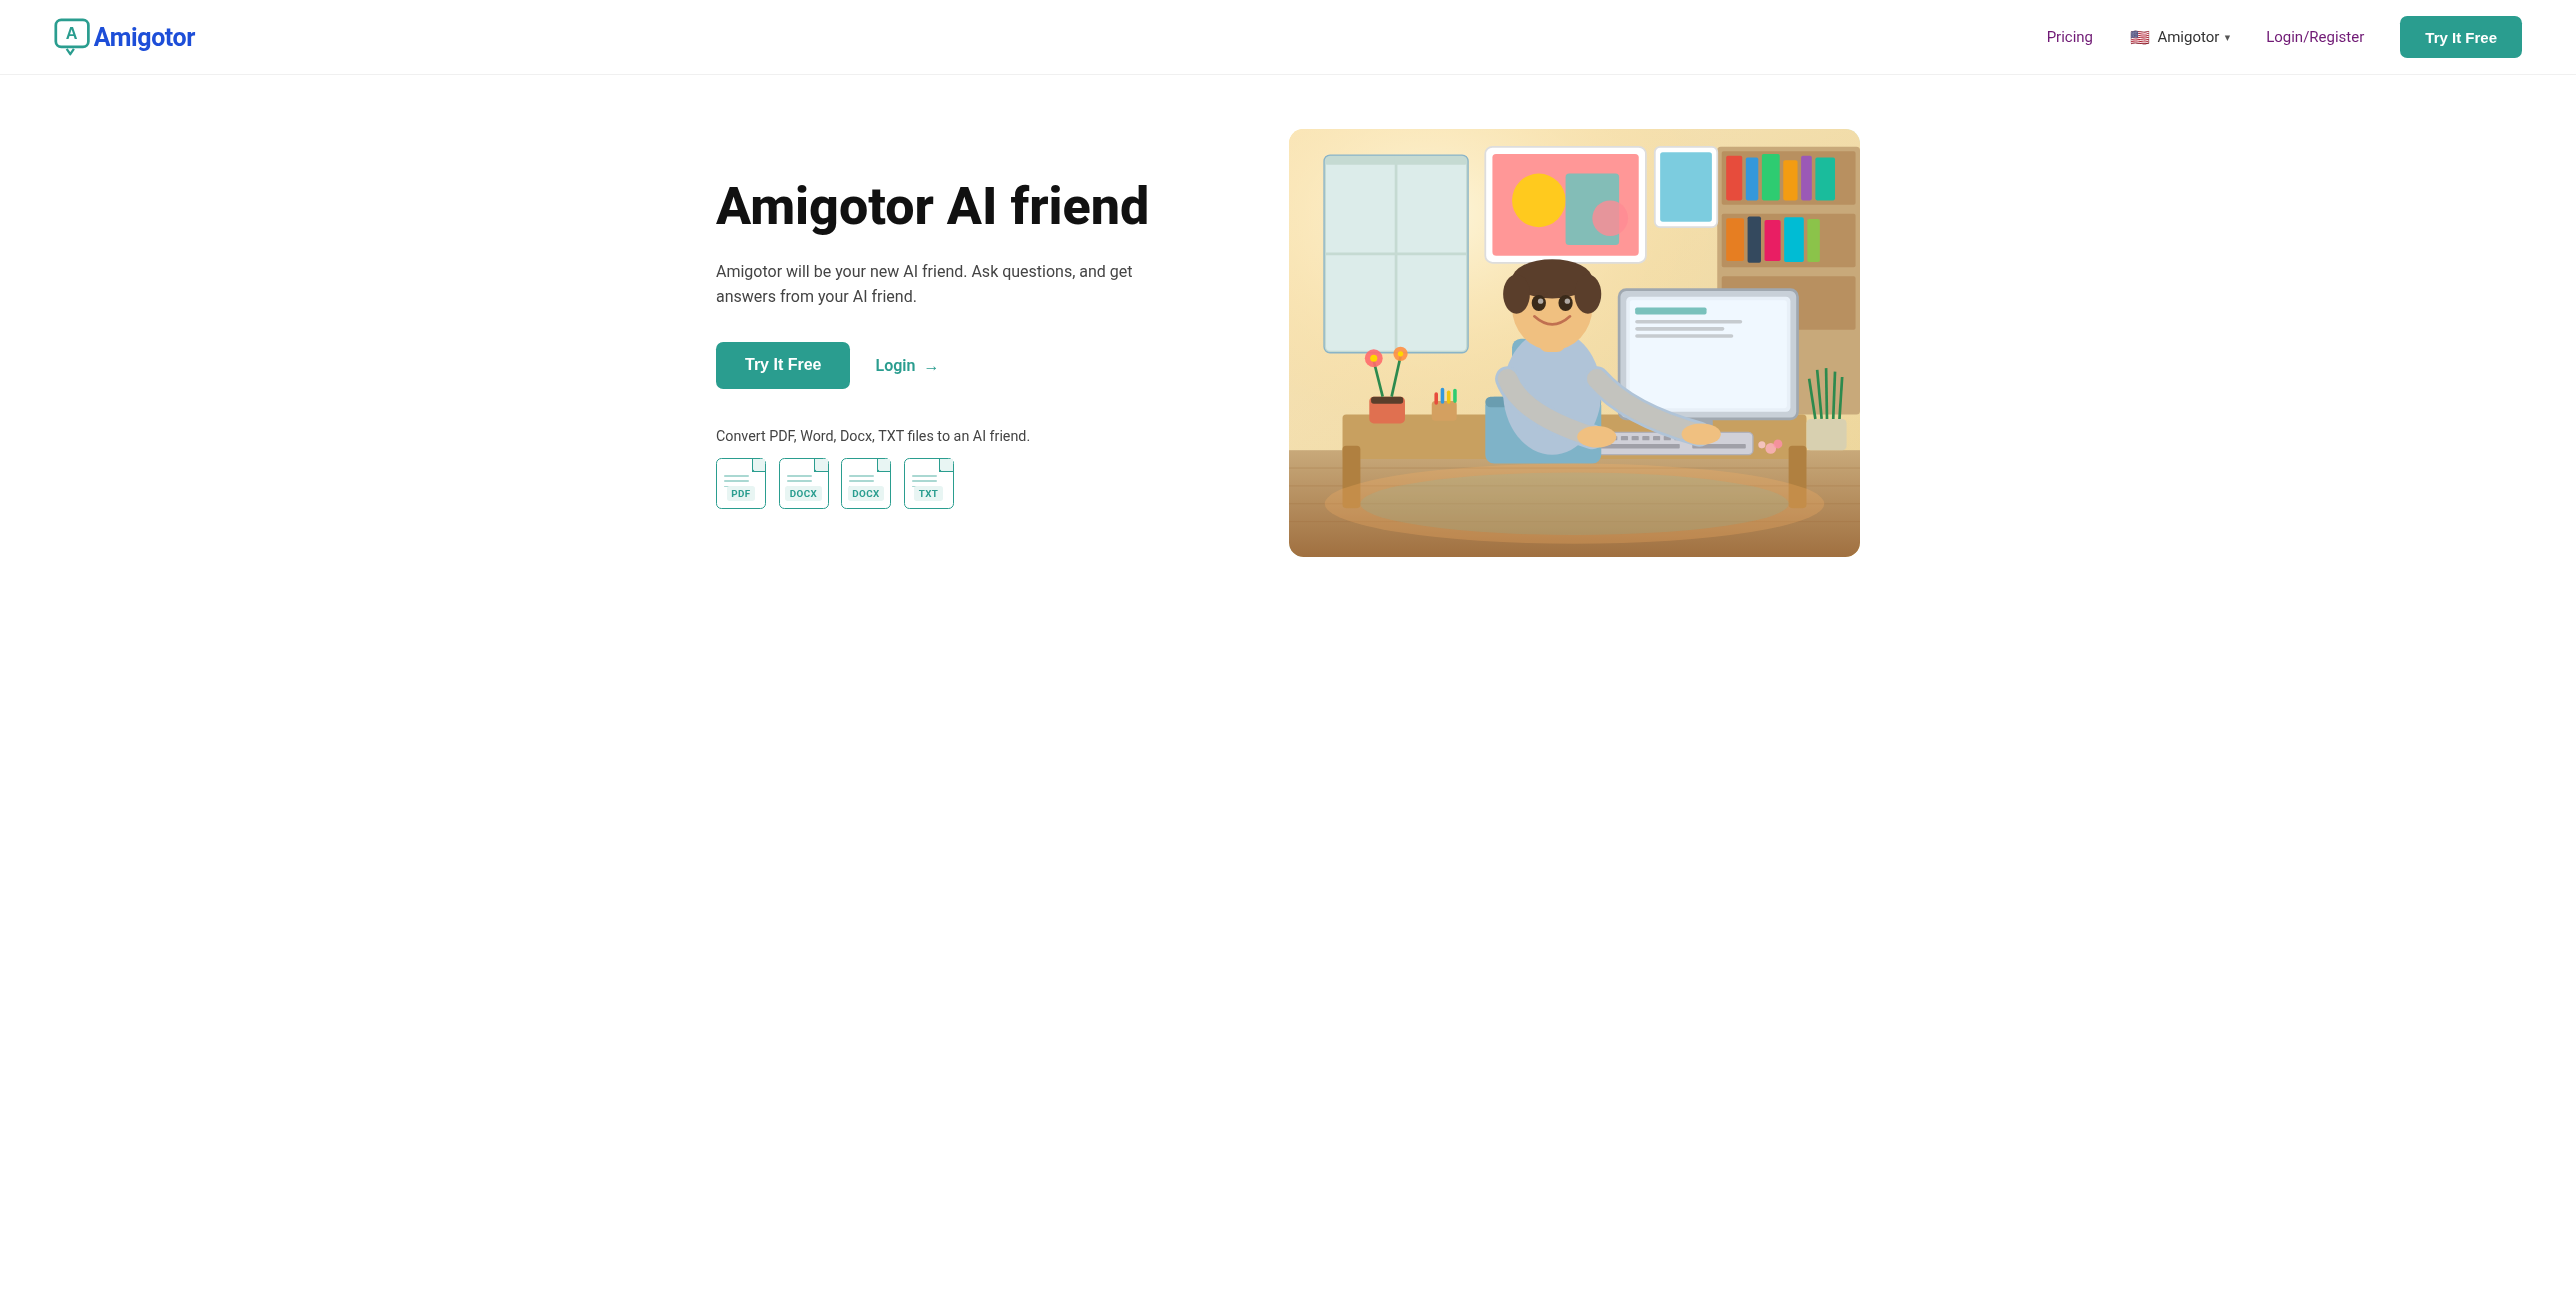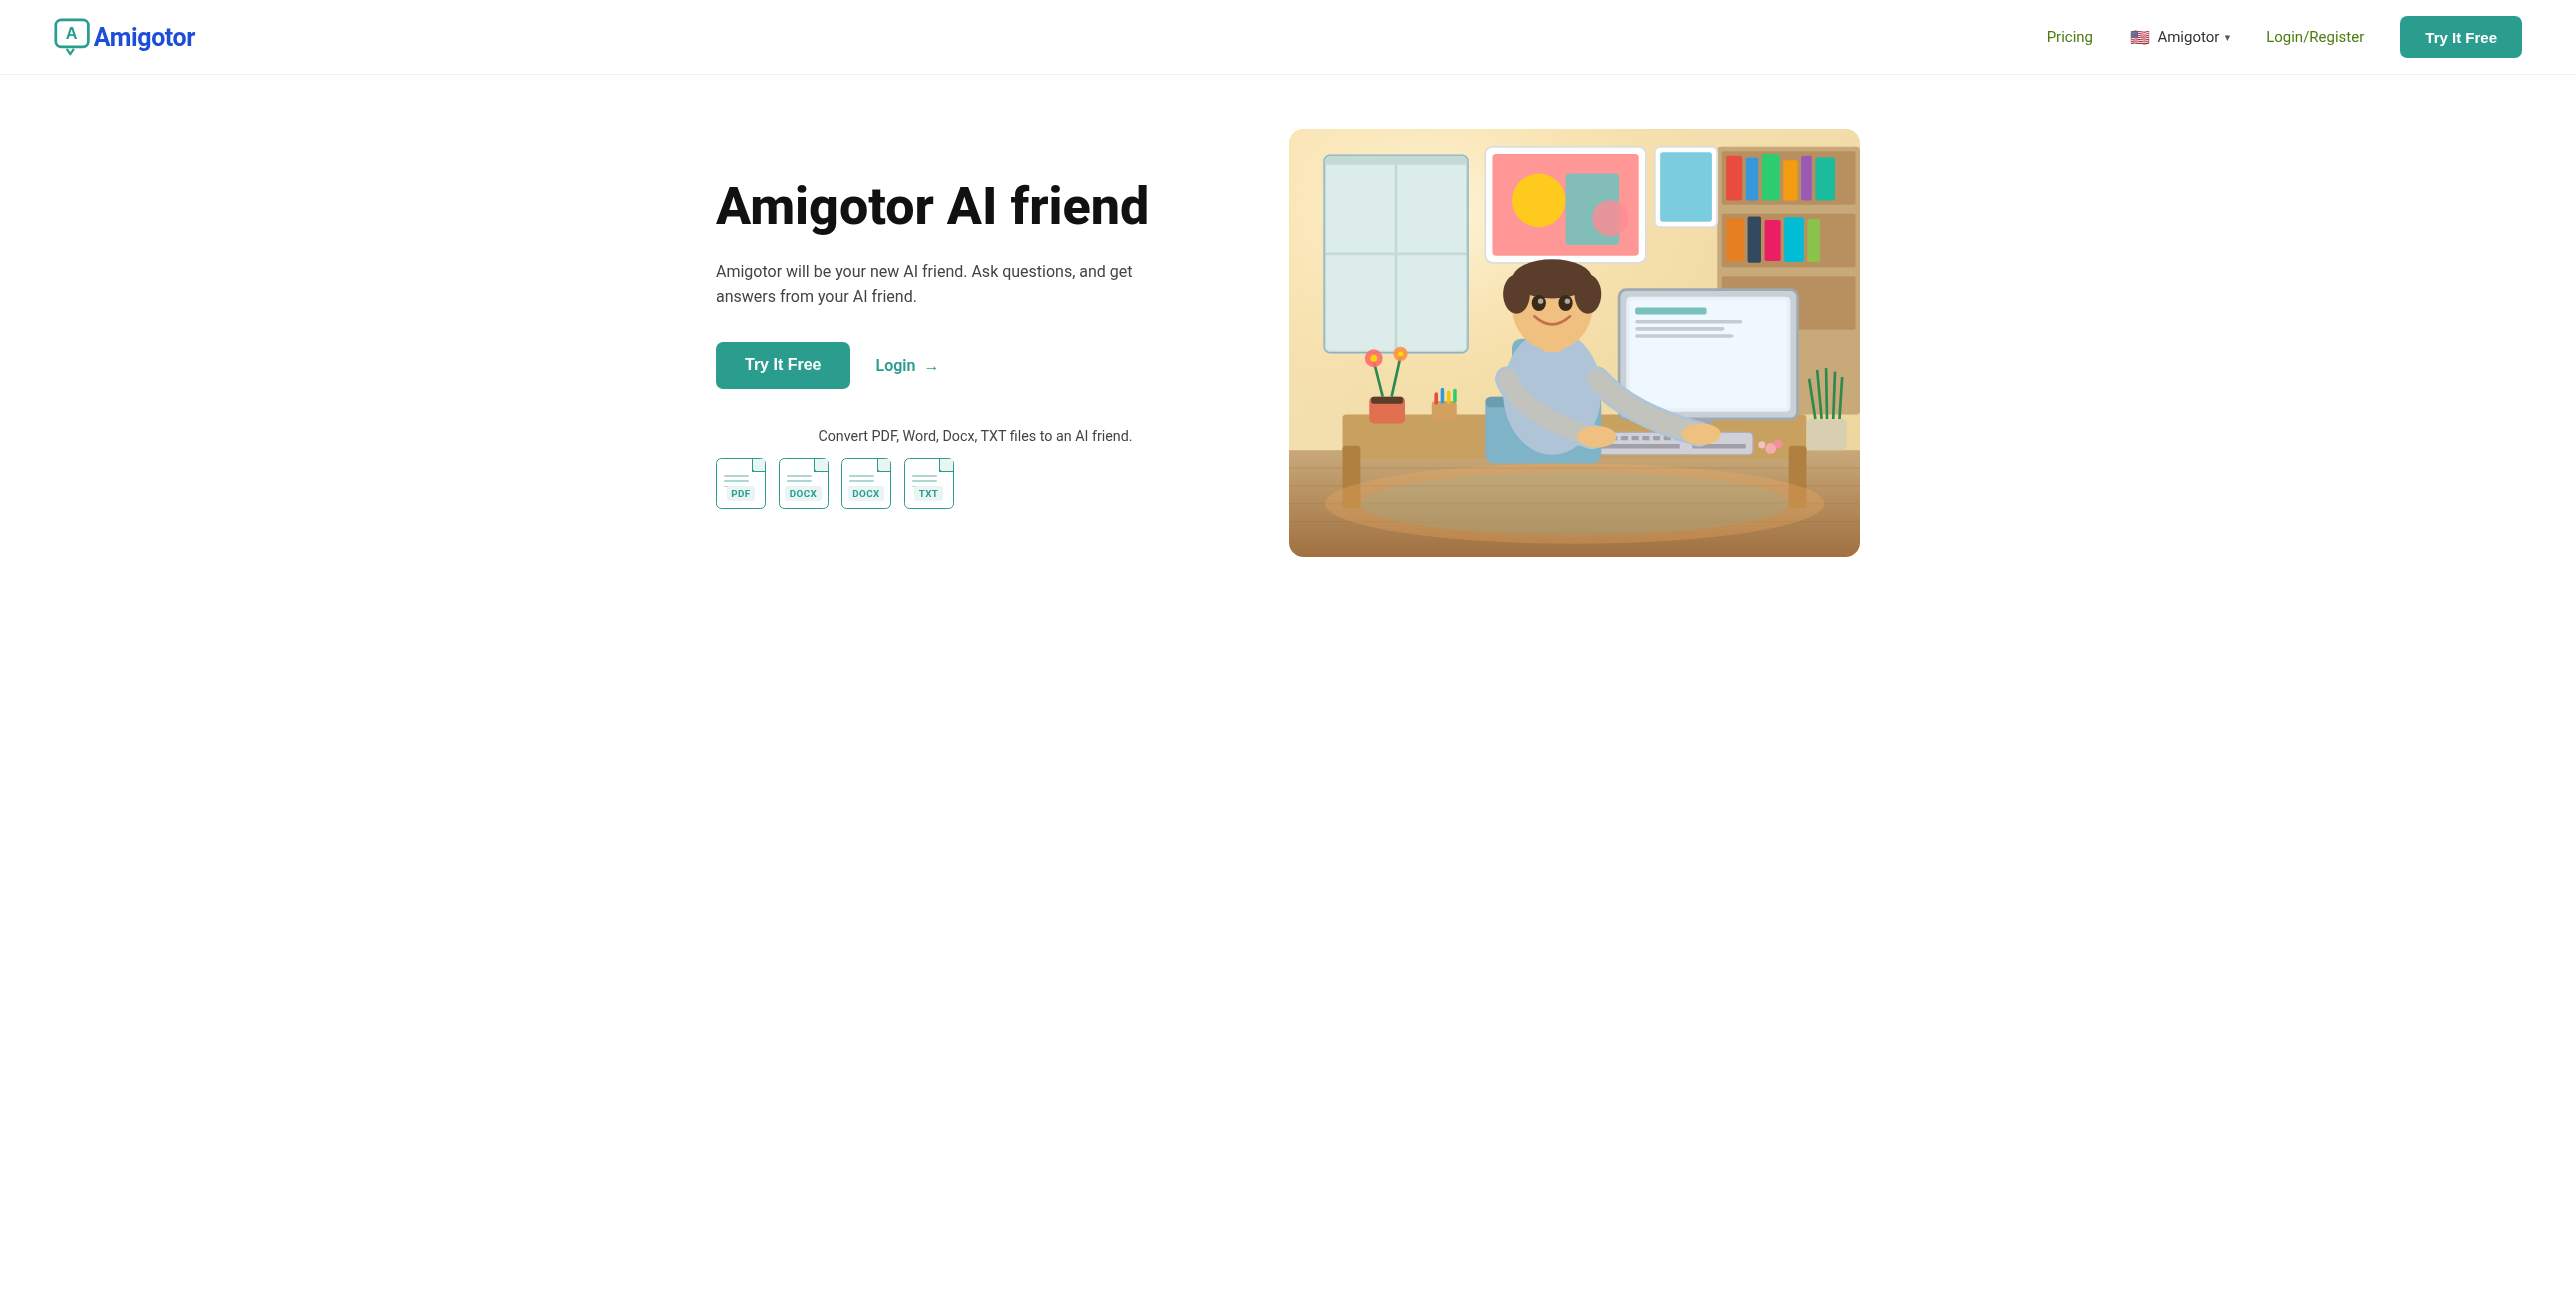--- a/index.html
+++ b/index.html
@@ -40,21 +40,21 @@
     }
 
     .nav-right {
       display: flex;
       align-items: center;
       gap: 36px;
     }
 
     .nav-link {
       font-size: 15px;
-      color: #4d7c0f;
+      color: #701a75;
       text-decoration: none;
       cursor: pointer;
     }
 
     .lang-selector {
       display: flex;
       align-items: center;
       gap: 5.4px;
       cursor: pointer;
       font-size: 15px;
@@ -154,21 +154,20 @@
     }
 
     .arrow-right {
       font-size: 16px;
     }
 
     .convert-label {
       font-size: 14.3px;
       color: #444;
       margin-bottom: 14.3px;
-      text-align: center;
     }
 
     .file-icons {
       display: flex;
       gap: 12.5px;
       align-items: center;
     }
 
     .file-icon {
       width: 50px;

